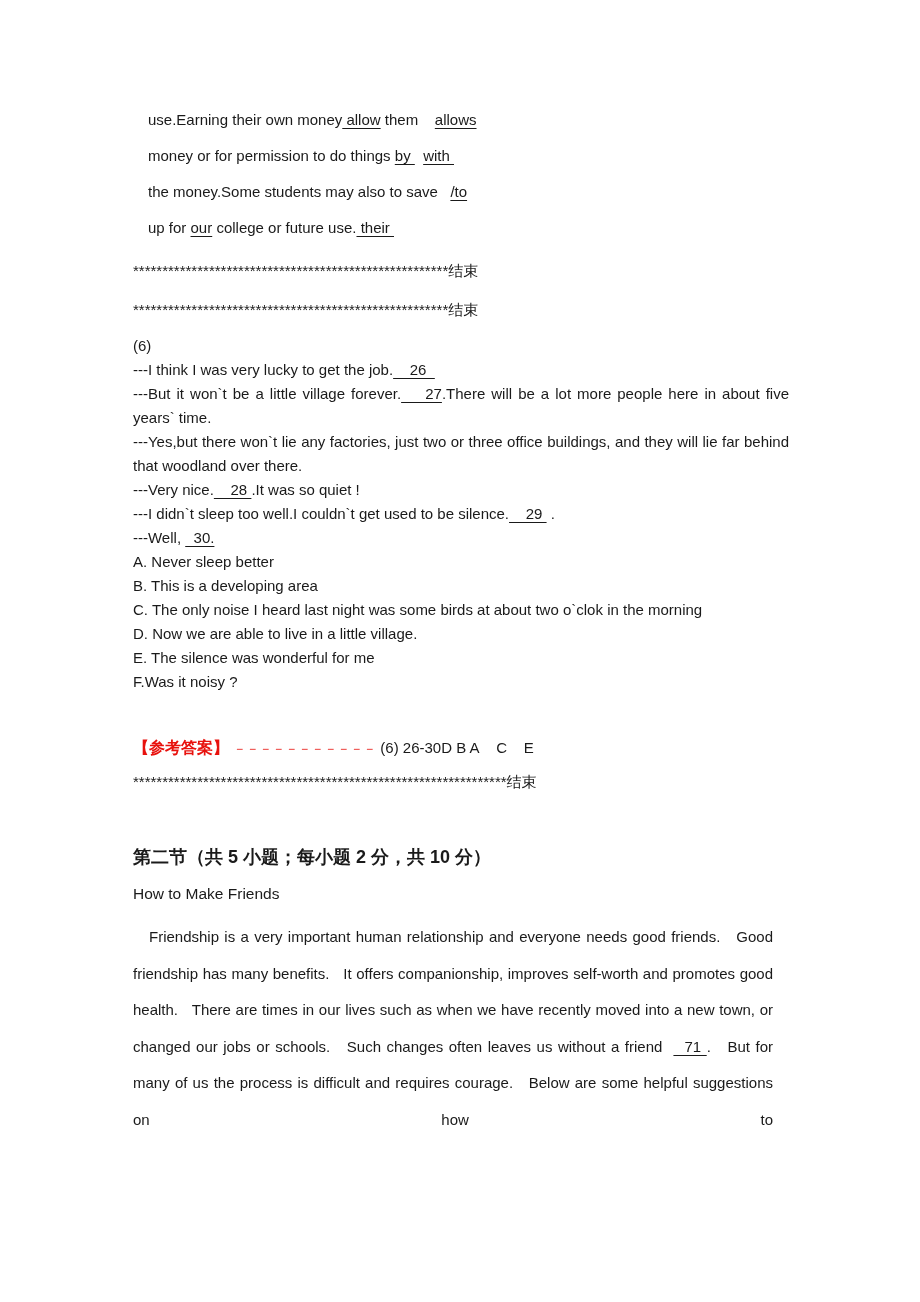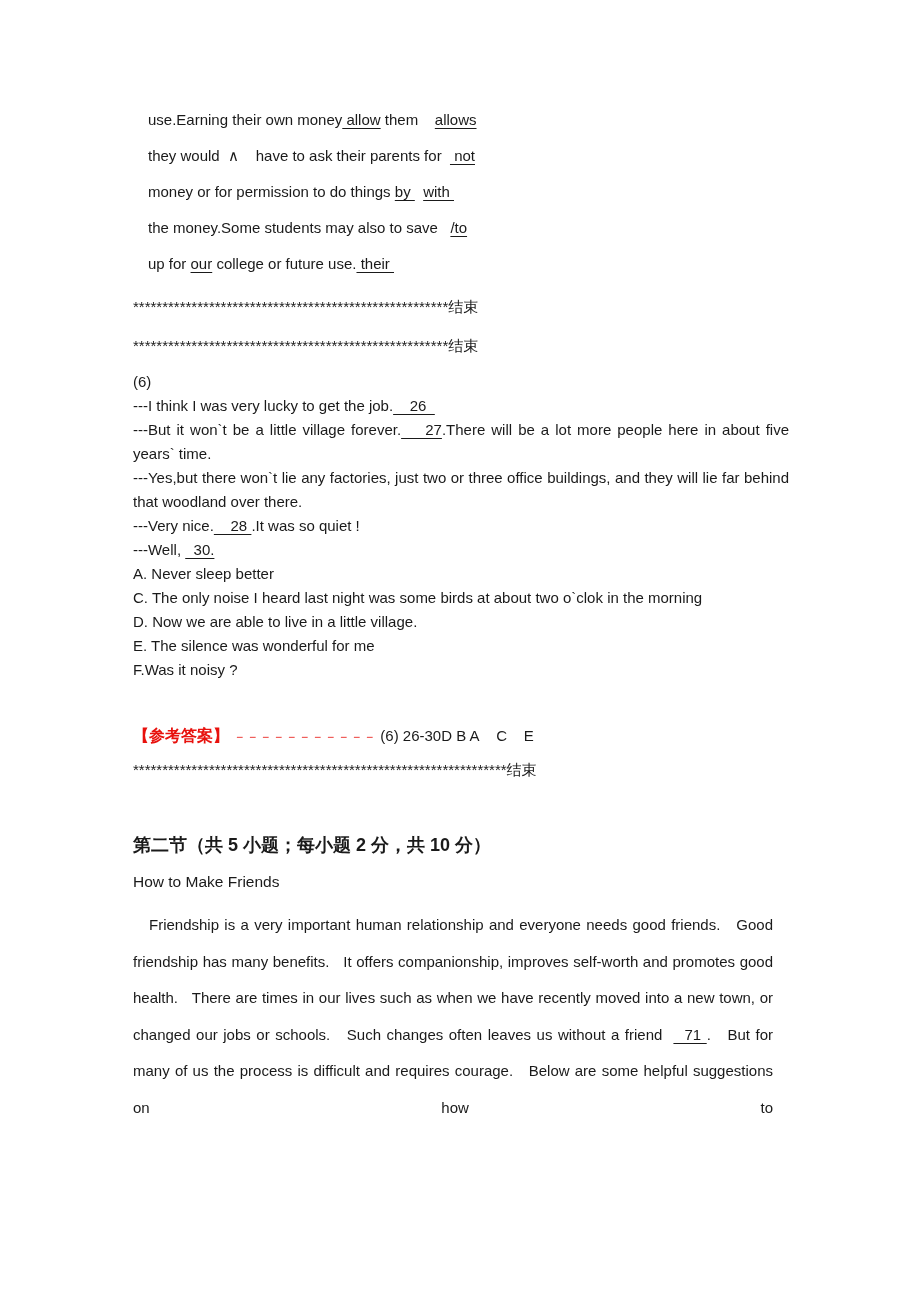--- a/index.html
+++ b/index.html
@@ -48,37 +48,38 @@
 
   .u { text-decoration: underline; text-underline-offset: 3px; }
 </style>
 </head>
 <body>
 
 <div class="page">
 
   <section class="cloze">
     <p><span>use.Earning their own money</span><span class="u">&nbsp;allow</span><span> them&nbsp;&nbsp;&nbsp;&nbsp;</span><span class="u">allows</span></p>
-    <p><span>they would&nbsp; ∧&nbsp;&nbsp;&nbsp; have to ask their parents for&nbsp;&nbsp;</span><span class="u">&nbsp;not</span></p>
     <p><span>money or for permission to do things </span><span class="u">by&nbsp;</span><span>&nbsp;&nbsp;</span><span class="u">with&nbsp;</span></p>
     <p><span>the money.Some students may also to save&nbsp;&nbsp;&nbsp;</span><span class="u">/to</span></p>
     <p><span>up for </span><span class="u">our</span><span> college or future use.</span><span class="u">&nbsp;their&nbsp;</span></p>
   </section>
 
   <p class="sep">******************************************************结束</p>
   <p class="sep">******************************************************结束</p>
 
   <section class="dlg">
     <p>(6)</p>
     <p><span>---I think I was very lucky to get the job.</span><span class="u">&nbsp;&nbsp;&nbsp;&nbsp;26&nbsp;&nbsp;</span></p>
     <p class="just"><span>---But it won`t be a little village forever.</span><span class="u">&nbsp;&nbsp;&nbsp;&nbsp;27</span><span>.There will be a lot more people here in about five years` time.</span></p>
     <p class="just"><span>---Yes,but there won`t lie any factories, just two or three office buildings, and they will lie far behind that woodland over there.</span></p>
     <p><span>---Very nice.</span><span class="u">&nbsp;&nbsp;&nbsp;&nbsp;28&nbsp;</span><span>.It was so quiet !</span></p>
+    <p><span>---I didn`t sleep too well.I couldn`t get used to be silence.</span><span class="u">&nbsp;&nbsp;&nbsp;&nbsp;29&nbsp;</span><span> .</span></p>
     <p><span>---Well, </span><span class="u">&nbsp;&nbsp;30.</span></p>
     <p>A. Never sleep better</p>
+    <p>B. This is a developing area</p>
     <p>C. The only noise I heard last night was some birds at about two o`clok in the morning</p>
     <p>D. Now we are able to live in a little village.</p>
     <p>E. The silence was wonderful for me</p>
     <p>F.Was it noisy ?</p>
   </section>
 
   <p class="answer">
     <span class="label">【参考答案】</span>
     <span class="dashes">－－－－－－－－－－－</span>
     <span class="val">(6) 26-30D B A&nbsp;&nbsp;&nbsp; C&nbsp;&nbsp;&nbsp; E</span>

